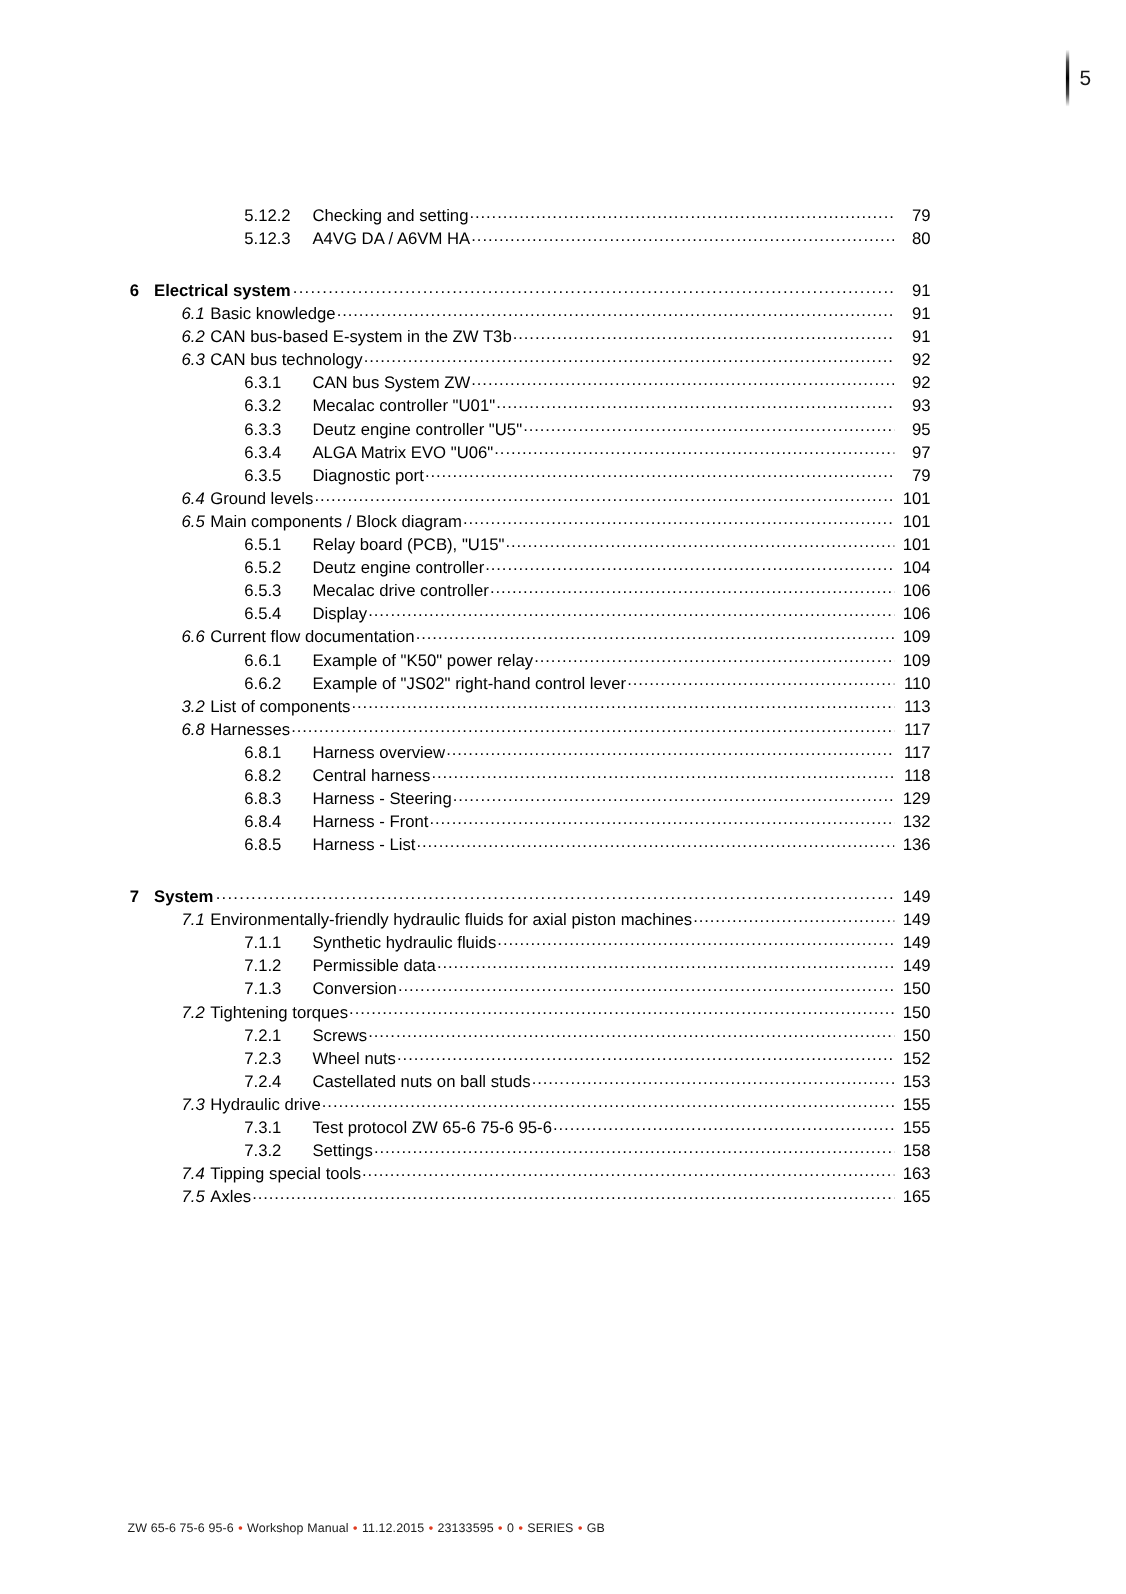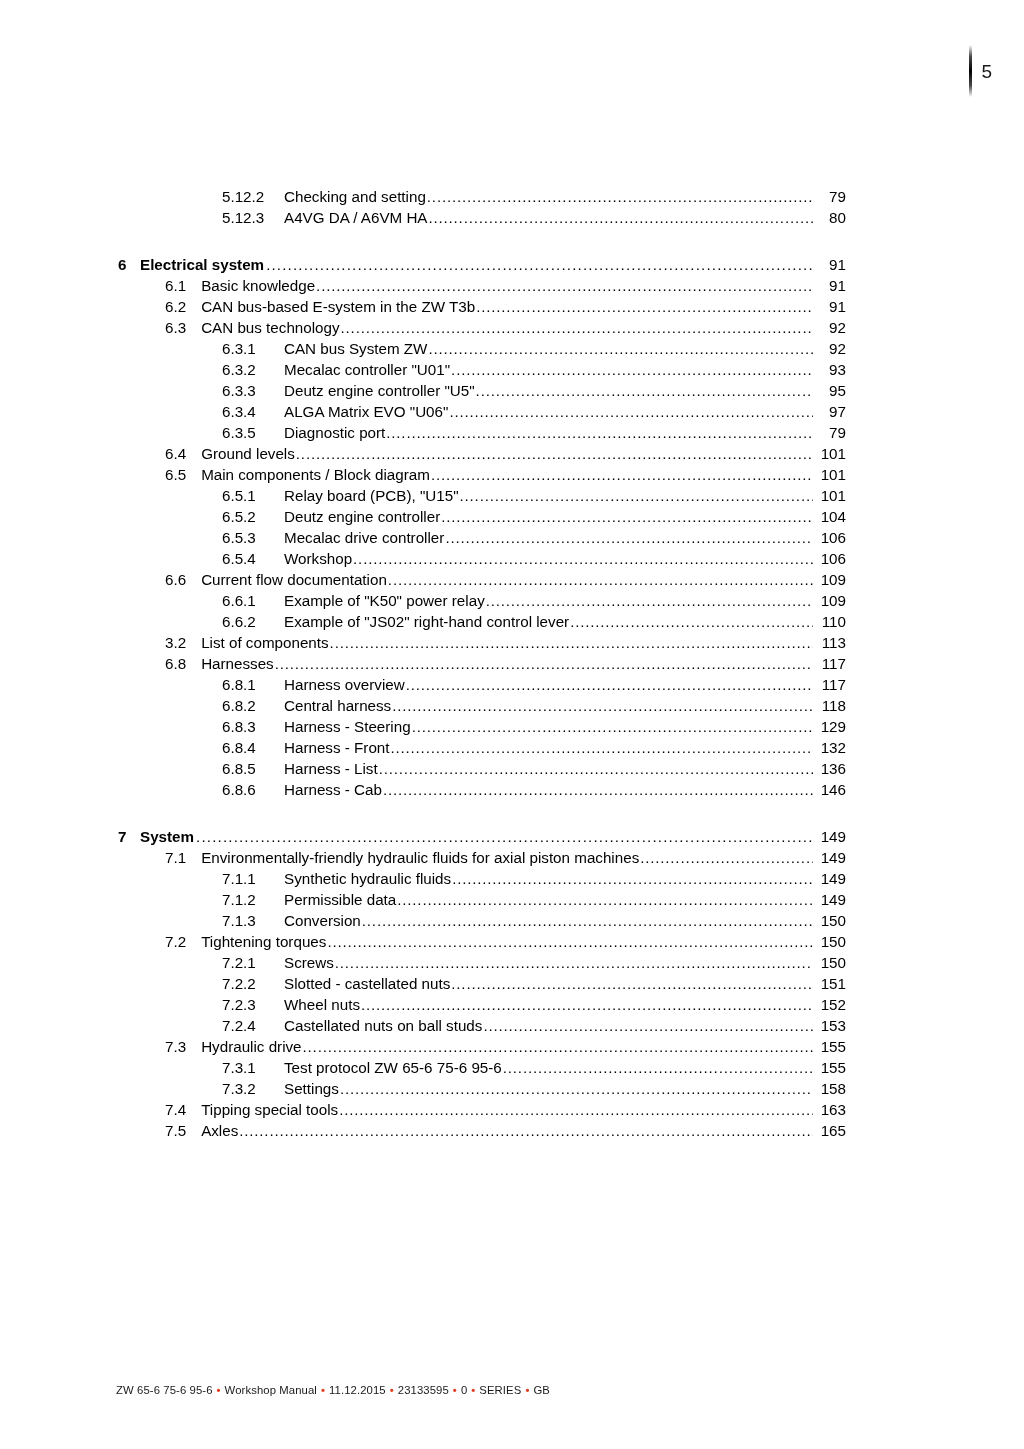--- a/index.html
+++ b/index.html
@@ -48,21 +48,21 @@
 
   
   .toc {
     position: absolute;
     left: 0;
     top: 186px;
     width: 1024px;
   }
   .toc-row {
     display: flex;
-    align-items: flex-end;
+    align-items: center;
     font-size: 15.2px;
     line-height: 21px;
     color: #000000;
     white-space: nowrap;
   }
   .toc-num {
     flex: 0 0 auto;
   }
   .toc-title {
     flex: 0 0 auto;
@@ -100,21 +100,21 @@
   }
   .lvl1 .toc-num { width: 22px; }
   .lvl1 .toc-leader { margin-left: 2px; }
   .lvl1 .toc-leader::after { font-weight: normal; letter-spacing: 1.15px; }
   .lvl1 .toc-page { font-weight: normal; min-width: 30px; }
 
   .lvl2 {
     padding-left: 165px;
     padding-right: 178px;
   }
-  .lvl2 .toc-num { margin-right: 15px; }
+  .lvl2 .toc-num { margin-right: 5px; font-style: italic; }
   .lvl2 .toc-page { min-width: 30px; }
 
   .lvl3 {
     padding-left: 222px;
     padding-right: 178px;
   }
   .lvl3 .toc-num { width: 62px; }
   .lvl3 .toc-page { min-width: 30px; }
 
   .toc-gap {
@@ -240,21 +240,21 @@
       <span class="toc-page">104</span>
     </div>
     <div class="toc-row lvl3">
       <span class="toc-num">6.5.3</span>
       <span class="toc-title">Mecalac drive controller</span>
       <span class="toc-leader"></span>
       <span class="toc-page">106</span>
     </div>
     <div class="toc-row lvl3">
       <span class="toc-num">6.5.4</span>
-      <span class="toc-title">Workshop</span>
+      <span class="toc-title">Display</span>
       <span class="toc-leader"></span>
       <span class="toc-page">106</span>
     </div>
     <div class="toc-row lvl2">
       <span class="toc-num">6.6</span>
       <span class="toc-title">Current flow documentation</span>
       <span class="toc-leader"></span>
       <span class="toc-page">109</span>
     </div>
     <div class="toc-row lvl3">
@@ -303,26 +303,20 @@
       <span class="toc-num">6.8.4</span>
       <span class="toc-title">Harness - Front</span>
       <span class="toc-leader"></span>
       <span class="toc-page">132</span>
     </div>
     <div class="toc-row lvl3">
       <span class="toc-num">6.8.5</span>
       <span class="toc-title">Harness - List</span>
       <span class="toc-leader"></span>
       <span class="toc-page">136</span>
-    </div>
-    <div class="toc-row lvl3">
-      <span class="toc-num">6.8.6</span>
-      <span class="toc-title">Harness - Cab</span>
-      <span class="toc-leader"></span>
-      <span class="toc-page">146</span>
     </div>
     <div class="toc-gap"></div>
     <div class="toc-row lvl1">
       <span class="toc-num">7</span>
       <span class="toc-title">System</span>
       <span class="toc-leader"></span>
       <span class="toc-page">149</span>
     </div>
     <div class="toc-row lvl2">
       <span class="toc-num">7.1</span>
@@ -354,26 +348,20 @@
       <span class="toc-leader"></span>
       <span class="toc-page">150</span>
     </div>
     <div class="toc-row lvl3">
       <span class="toc-num">7.2.1</span>
       <span class="toc-title">Screws</span>
       <span class="toc-leader"></span>
       <span class="toc-page">150</span>
     </div>
     <div class="toc-row lvl3">
-      <span class="toc-num">7.2.2</span>
-      <span class="toc-title">Slotted - castellated nuts</span>
-      <span class="toc-leader"></span>
-      <span class="toc-page">151</span>
-    </div>
-    <div class="toc-row lvl3">
       <span class="toc-num">7.2.3</span>
       <span class="toc-title">Wheel nuts</span>
       <span class="toc-leader"></span>
       <span class="toc-page">152</span>
     </div>
     <div class="toc-row lvl3">
       <span class="toc-num">7.2.4</span>
       <span class="toc-title">Castellated nuts on ball studs</span>
       <span class="toc-leader"></span>
       <span class="toc-page">153</span>

